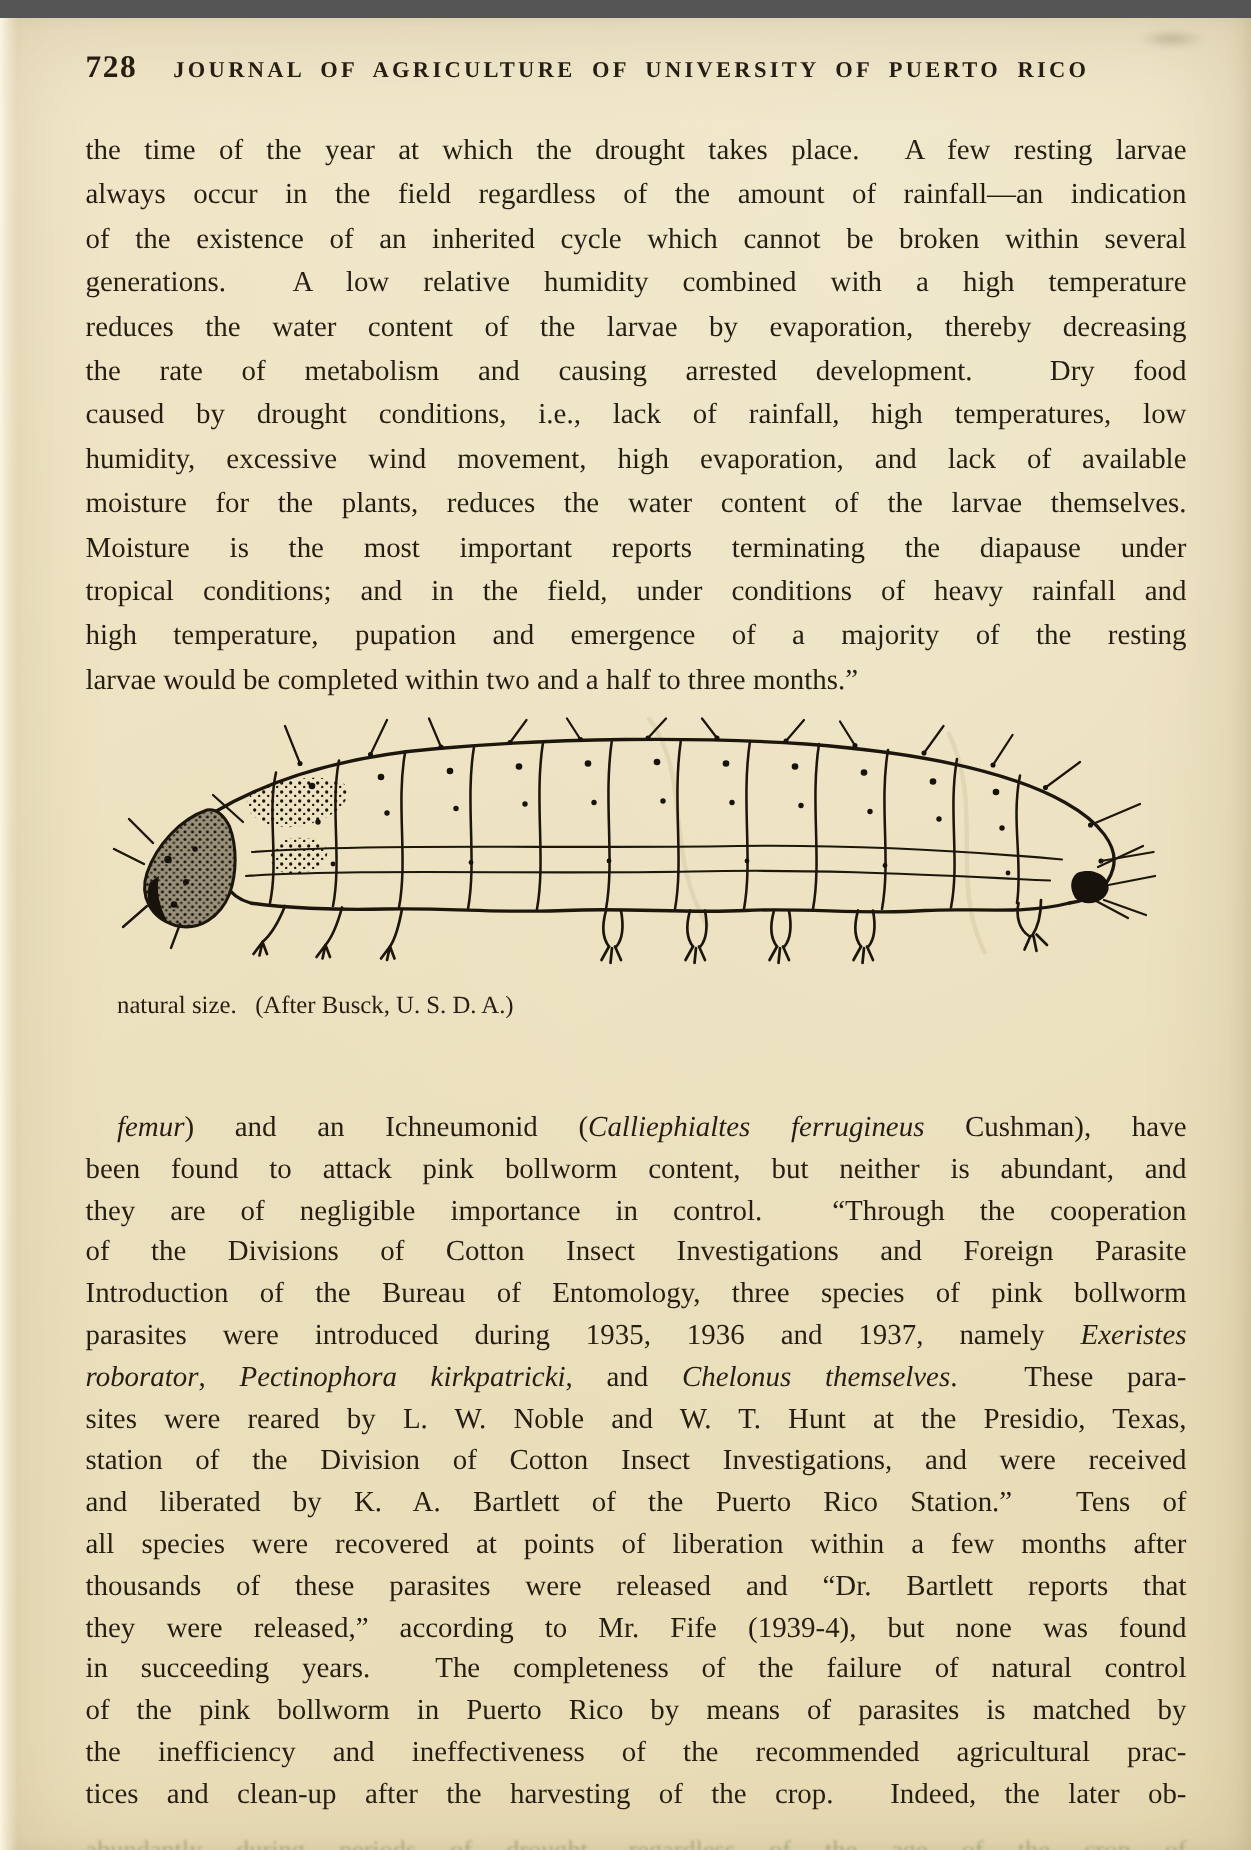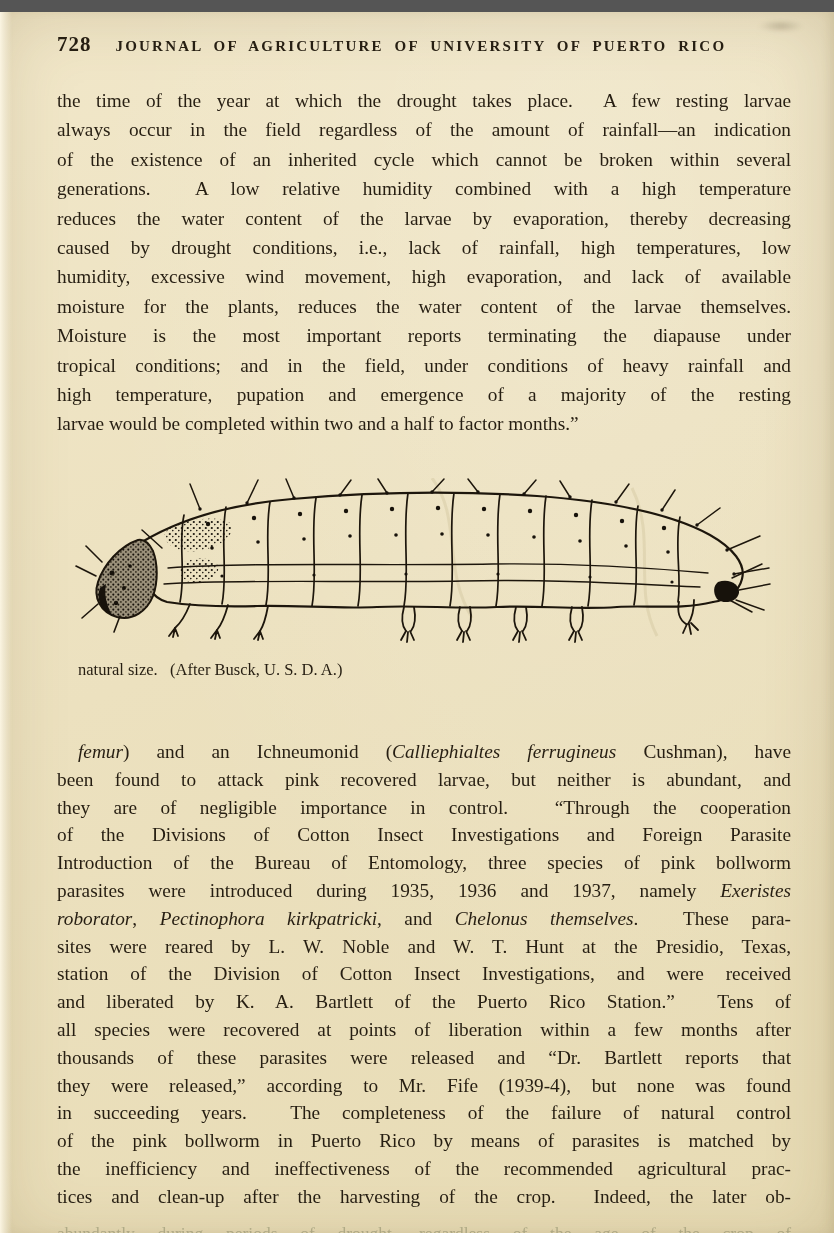--- a/index.html
+++ b/index.html
@@ -66,27 +66,28 @@
     <span class="page-num">728</span>
     <span class="journal-title">JOURNAL OF AGRICULTURE OF UNIVERSITY OF PUERTO RICO</span>
   </header>
 
   <div class="textblock para1 no-just-last">
       <div class="line">the time of the year at which the drought takes place.&nbsp; A few resting larvae</div>
       <div class="line">always occur in the field regardless of the amount of rainfall—an indication</div>
       <div class="line">of the existence of an inherited cycle which cannot be broken within several</div>
       <div class="line">generations.&nbsp; A low relative humidity combined with a high temperature</div>
       <div class="line">reduces the water content of the larvae by evaporation, thereby decreasing</div>
+      <div class="line">the rate of metabolism and causing arrested development.&nbsp; Dry food</div>
       <div class="line">caused by drought conditions, i.e., lack of rainfall, high temperatures, low</div>
       <div class="line">humidity, excessive wind movement, high evaporation, and lack of available</div>
       <div class="line">moisture for the plants, reduces the water content of the larvae themselves.</div>
       <div class="line">Moisture is the most important reports terminating the diapause under</div>
       <div class="line">tropical conditions; and in the field, under conditions of heavy rainfall and</div>
       <div class="line">high temperature, pupation and emergence of a majority of the resting</div>
-      <div class="line">larvae would be completed within two and a half to factor months.”</div>
+      <div class="line">larvae would be completed within two and a half to three months.”</div>
     </div>
 
   <figure class="illustration">
     <svg viewBox="0 0 700 165" width="700" height="165">
       <defs>
         <pattern id="stip" width="5" height="5" patternUnits="userSpaceOnUse">
           <rect width="5" height="5" fill="#9a907a"></rect>
           <circle cx="1.3" cy="1.6" r="1.05" fill="#17120b"></circle>
           <circle cx="3.9" cy="3.9" r="0.85" fill="#2c2517"></circle>
         </pattern>
@@ -245,21 +246,21 @@
       </g>
     </svg>
   </figure>
 
   <div class="textblock caption indent-first no-just-last">
       <div class="line">natural size.&nbsp;&nbsp; (After Busck, U. S. D. A.)</div>
     </div>
 
   <div class="textblock para2 indent-first">
       <div class="line"><i>femur</i>) and an Ichneumonid (<i>Calliephialtes ferrugineus</i> Cushman), have</div>
-      <div class="line">been found to attack pink recovered larvae, but neither is abundant, and</div>
+      <div class="line">been found to attack pink bollworm content, but neither is abundant, and</div>
       <div class="line">they are of negligible importance in control.&nbsp; “Through the cooperation</div>
       <div class="line">of the Divisions of Cotton Insect Investigations and Foreign Parasite</div>
       <div class="line">Introduction of the Bureau of Entomology, three species of pink bollworm</div>
       <div class="line">parasites were introduced during 1935, 1936 and 1937, namely <i>Exeristes</i></div>
       <div class="line"><i>roborator</i>, <i>Pectinophora kirkpatricki</i>, and <i>Chelonus themselves</i>.&nbsp; These para-</div>
       <div class="line">sites were reared by L. W. Noble and W. T. Hunt at the Presidio, Texas,</div>
       <div class="line">station of the Division of Cotton Insect Investigations, and were received</div>
       <div class="line">and liberated by K. A. Bartlett of the Puerto Rico Station.”&nbsp; Tens of</div>
       <div class="line">all species were recovered at points of liberation within a few months after</div>
       <div class="line">thousands of these parasites were released and “Dr. Bartlett reports that</div>

